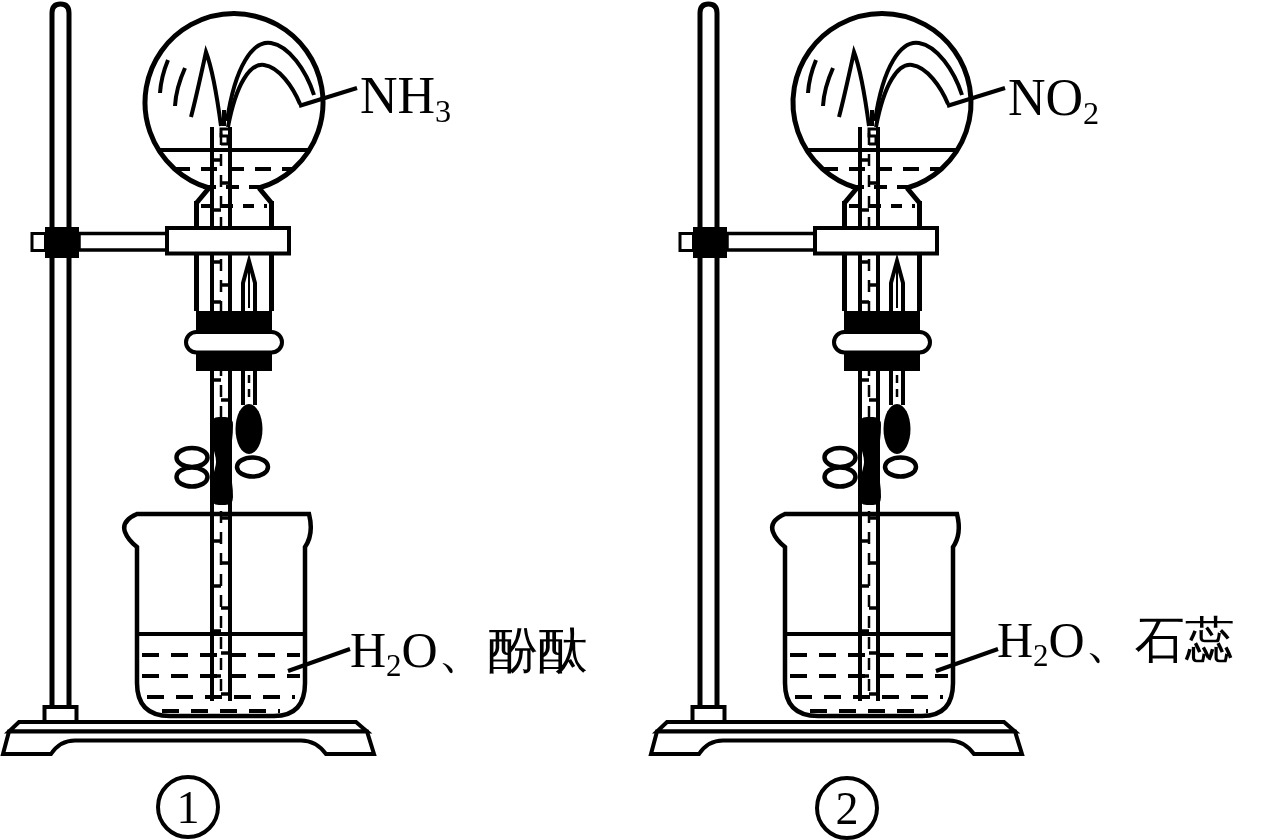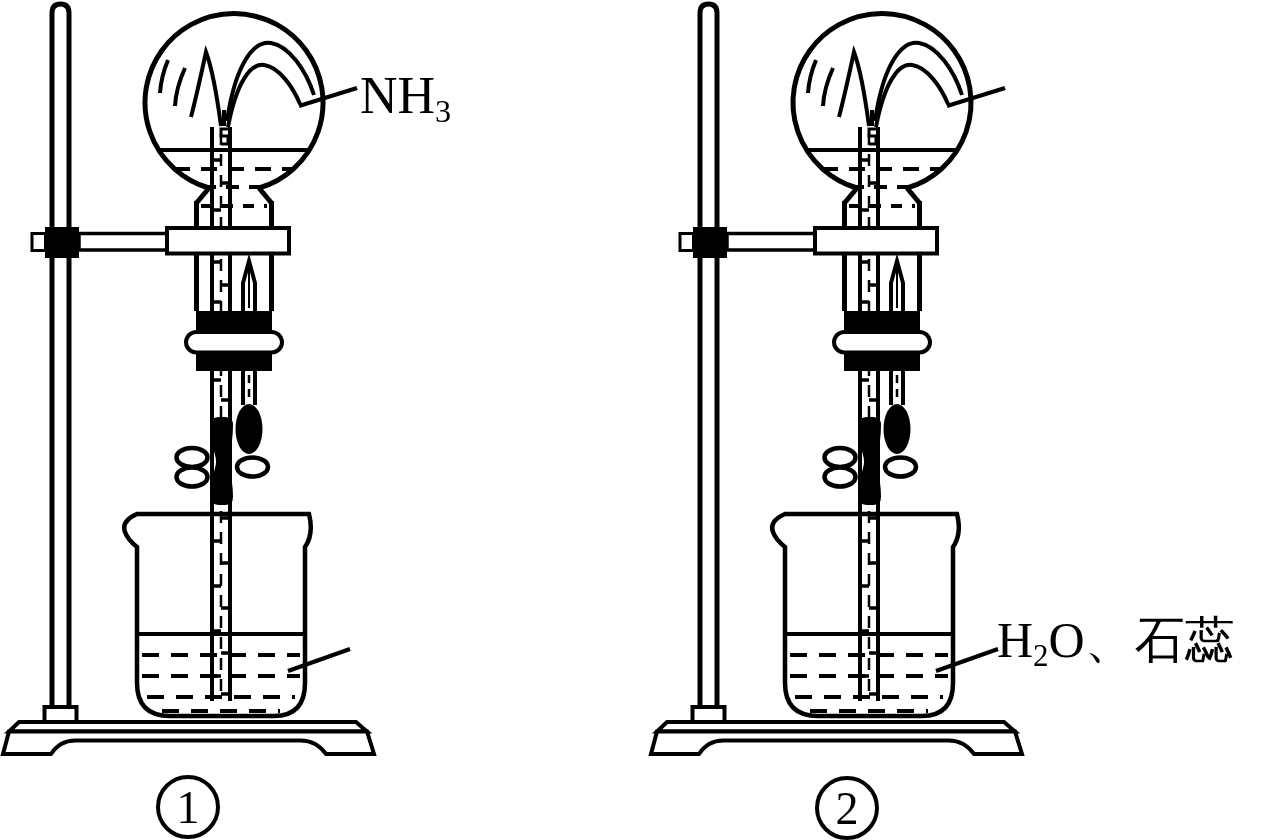--- a/index.html
+++ b/index.html
@@ -102,21 +102,27 @@
     </defs>
 
     <use href="#setup"></use>
     <use href="#setup" transform="translate(648,0)"></use>
   </svg>
 
   <div class="lbl gas" style="left:360px;top:70px;">
     <span>NH</span><span class="sub">3</span>
   </div>
 
+  <div class="lbl gas" style="left:1008px;top:72px;">
+    <span>NO</span><span class="sub">2</span>
+  </div>
 
+  <div class="lbl bk" style="left:350px;top:625px;">
+    <span>H</span><span class="sub">2</span><span>O、酚酞</span>
+  </div>
 
   <div class="lbl bk" style="left:997px;top:615px;">
     <span>H</span><span class="sub">2</span><span>O、石蕊</span>
   </div>
 
   <div class="circ" style="left:156px;top:775px;">
     <span>1</span>
   </div>
   <div class="circ" style="left:815px;top:776px;">
     <span>2</span>

